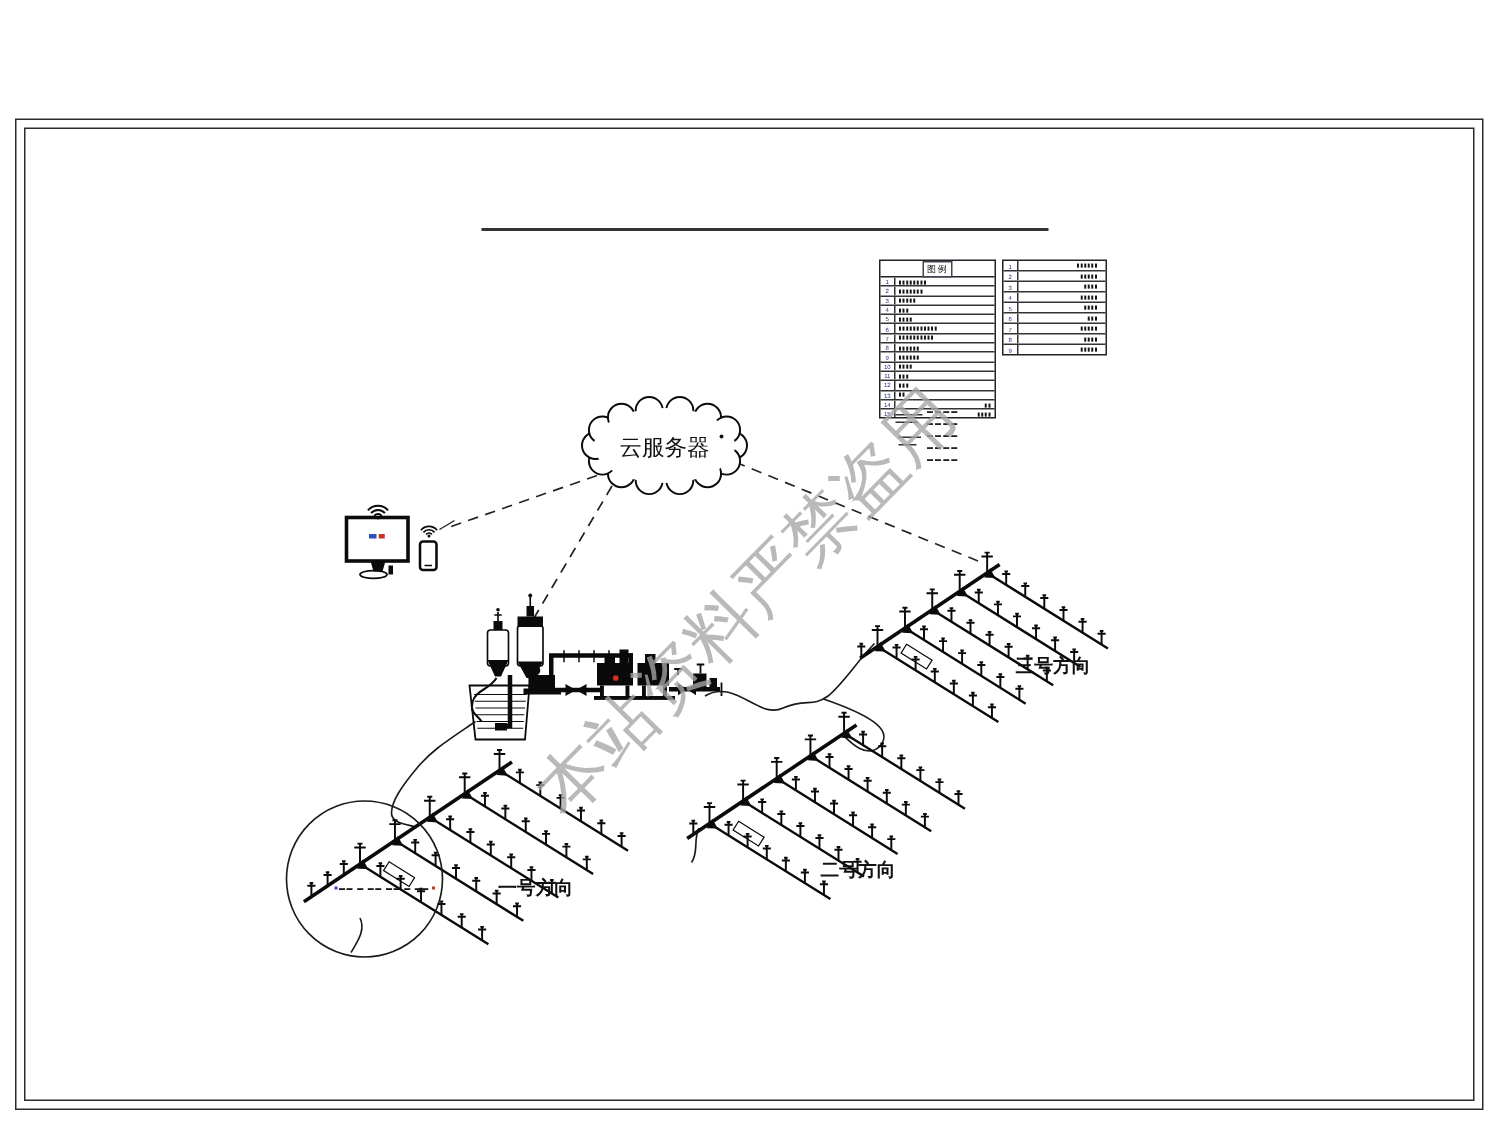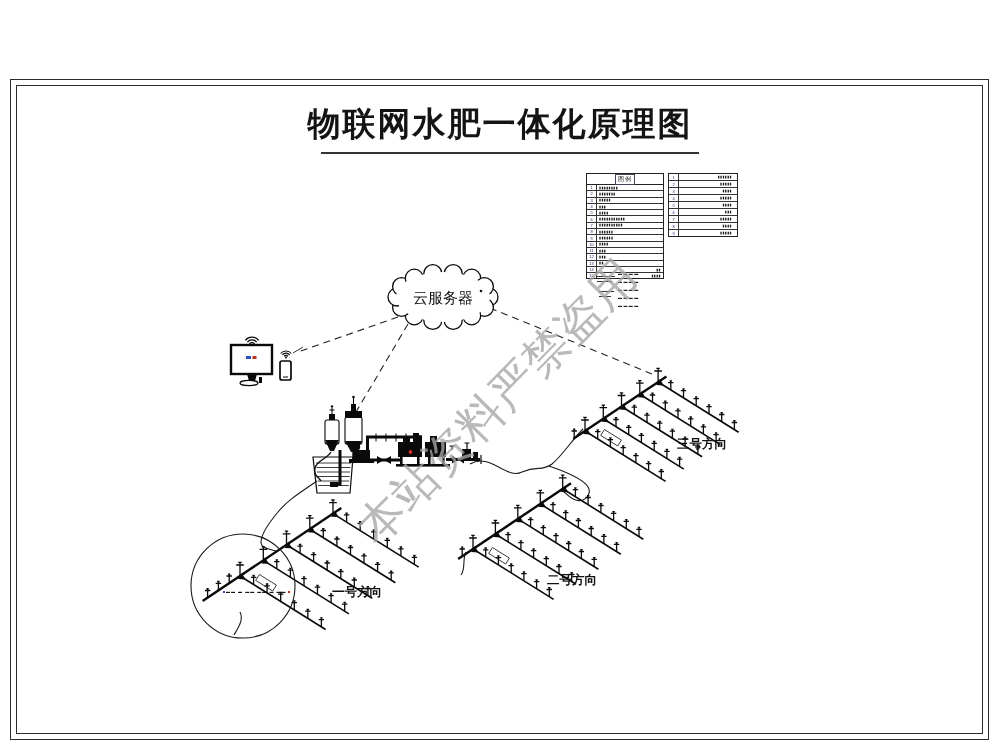--- a/index.html
+++ b/index.html
@@ -35,21 +35,20 @@
              transform:rotate(-45.5deg);transform-origin:0 50%;pointer-events:none;}
 </style>
 </head>
 <body>
 
 <div class="stage">
 
   <div class="frame-outer"></div>
   <div class="frame-inner"></div>
 
-  <div class="page-title">物联网水肥一体化原理图</div>
   <div class="title-underline"></div>
 
   <svg class="diagram" width="1000" height="750" viewBox="0 0 1000 750">
 
     <g stroke="#222" stroke-width="1.1" stroke-dasharray="7 5" fill="none">
       <path d="M398,317 L298,352"></path>
       <path d="M408,324 L356,412"></path>
       <path d="M490,308 L652,374"></path>
       <path stroke-dasharray="none" stroke-width=".9" d="M293,353 L303,347"></path>
     </g>

